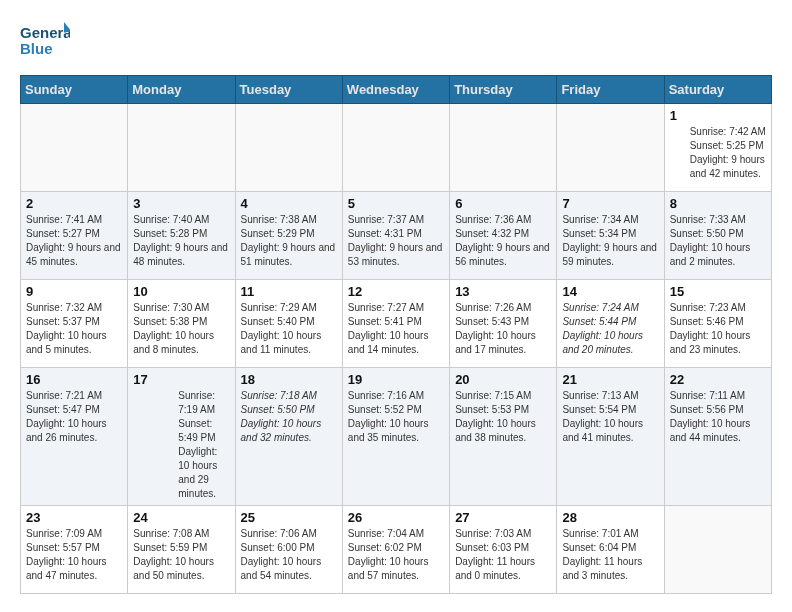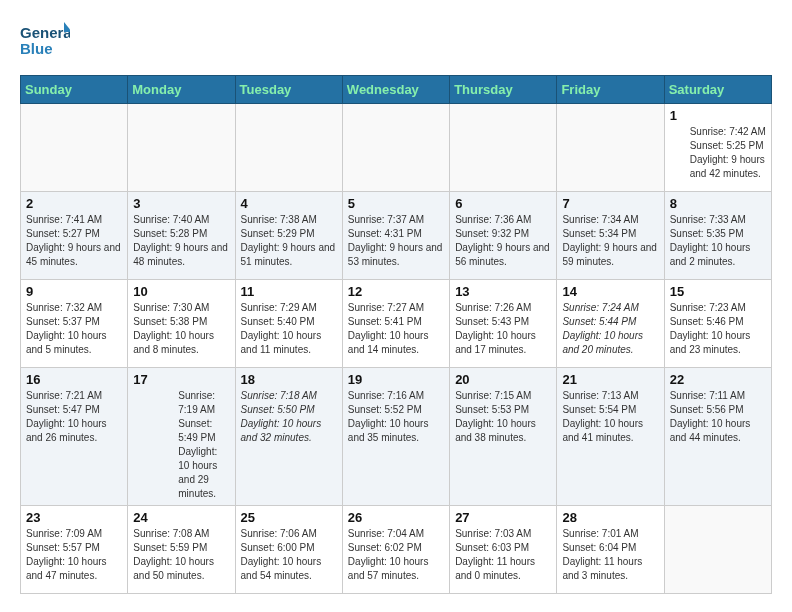--- a/index.html
+++ b/index.html
@@ -35,21 +35,21 @@
       font-size: 16px;
       color: #333;
     }
     .calendar {
       width: 100%;
       border-collapse: collapse;
       border: 1px solid #ccc;
     }
     .calendar th {
       background-color: #2471a3;
-      color: #86efac;
+      color: #e5e5e5;
       font-size: 13px;
       font-weight: bold;
       padding: 6px 4px;
       text-align: left;
       border: 1px solid #1a5276;
     }
     .calendar td {
       vertical-align: top;
       border: 1px solid #ccc;
       padding: 4px 5px;
@@ -143,33 +143,33 @@
         </td>
         <td>
           <span class="day-number">5</span>
           <div class="day-info" style="white-space: pre-line;">Sunrise: 7:37 AM
 Sunset: 4:31 PM
 Daylight: 9 hours and 53 minutes.</div>
         </td>
         <td>
           <span class="day-number">6</span>
           <div class="day-info" style="white-space: pre-line;">Sunrise: 7:36 AM
-Sunset: 9:32 PM
+Sunset: 4:32 PM
 Daylight: 9 hours and 56 minutes.</div>
         </td>
         <td>
           <span class="day-number">7</span>
           <div class="day-info" style="white-space: pre-line;">Sunrise: 7:34 AM
 Sunset: 5:34 PM
 Daylight: 9 hours and 59 minutes.</div>
         </td>
         <td>
           <span class="day-number">8</span>
           <div class="day-info" style="white-space: pre-line;">Sunrise: 7:33 AM
-Sunset: 5:35 PM
+Sunset: 5:50 PM
 Daylight: 10 hours and 2 minutes.</div>
         </td>
       </tr>
       <tr>
         <td>
           <span class="day-number">9</span>
           <div class="day-info" style="white-space: pre-line;">Sunrise: 7:32 AM
 Sunset: 5:37 PM
 Daylight: 10 hours and 5 minutes.</div>
         </td>

